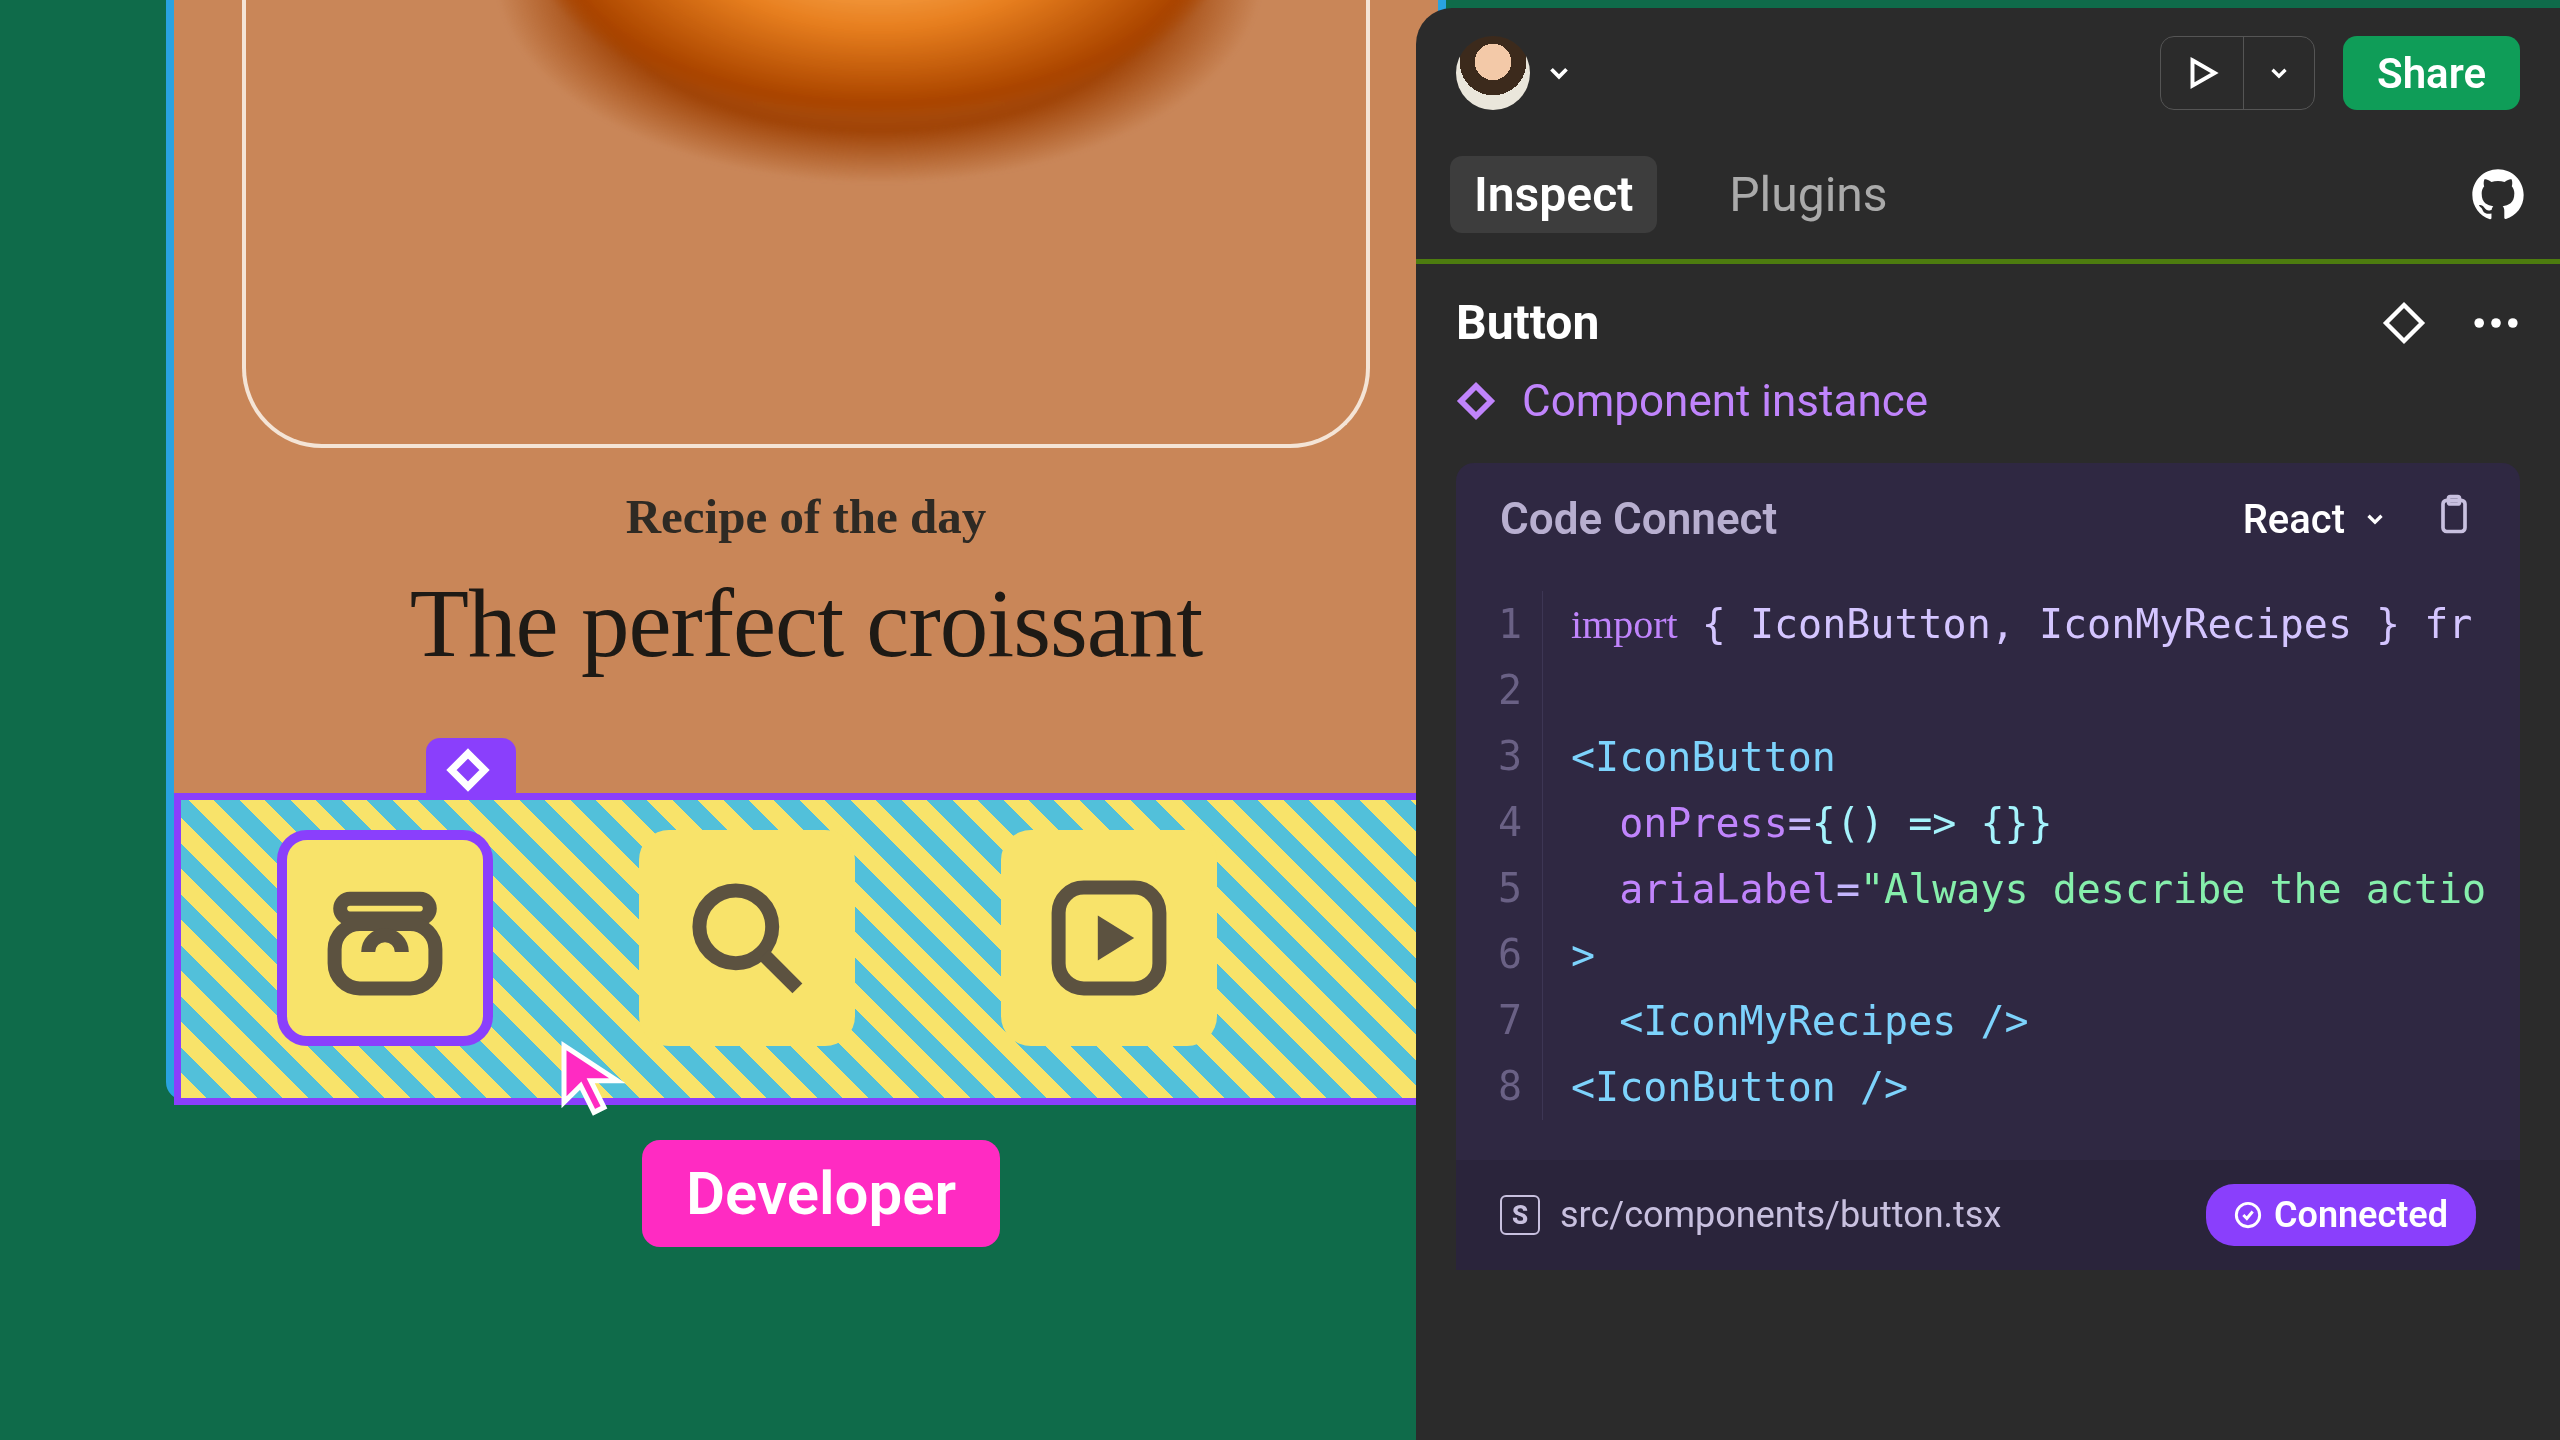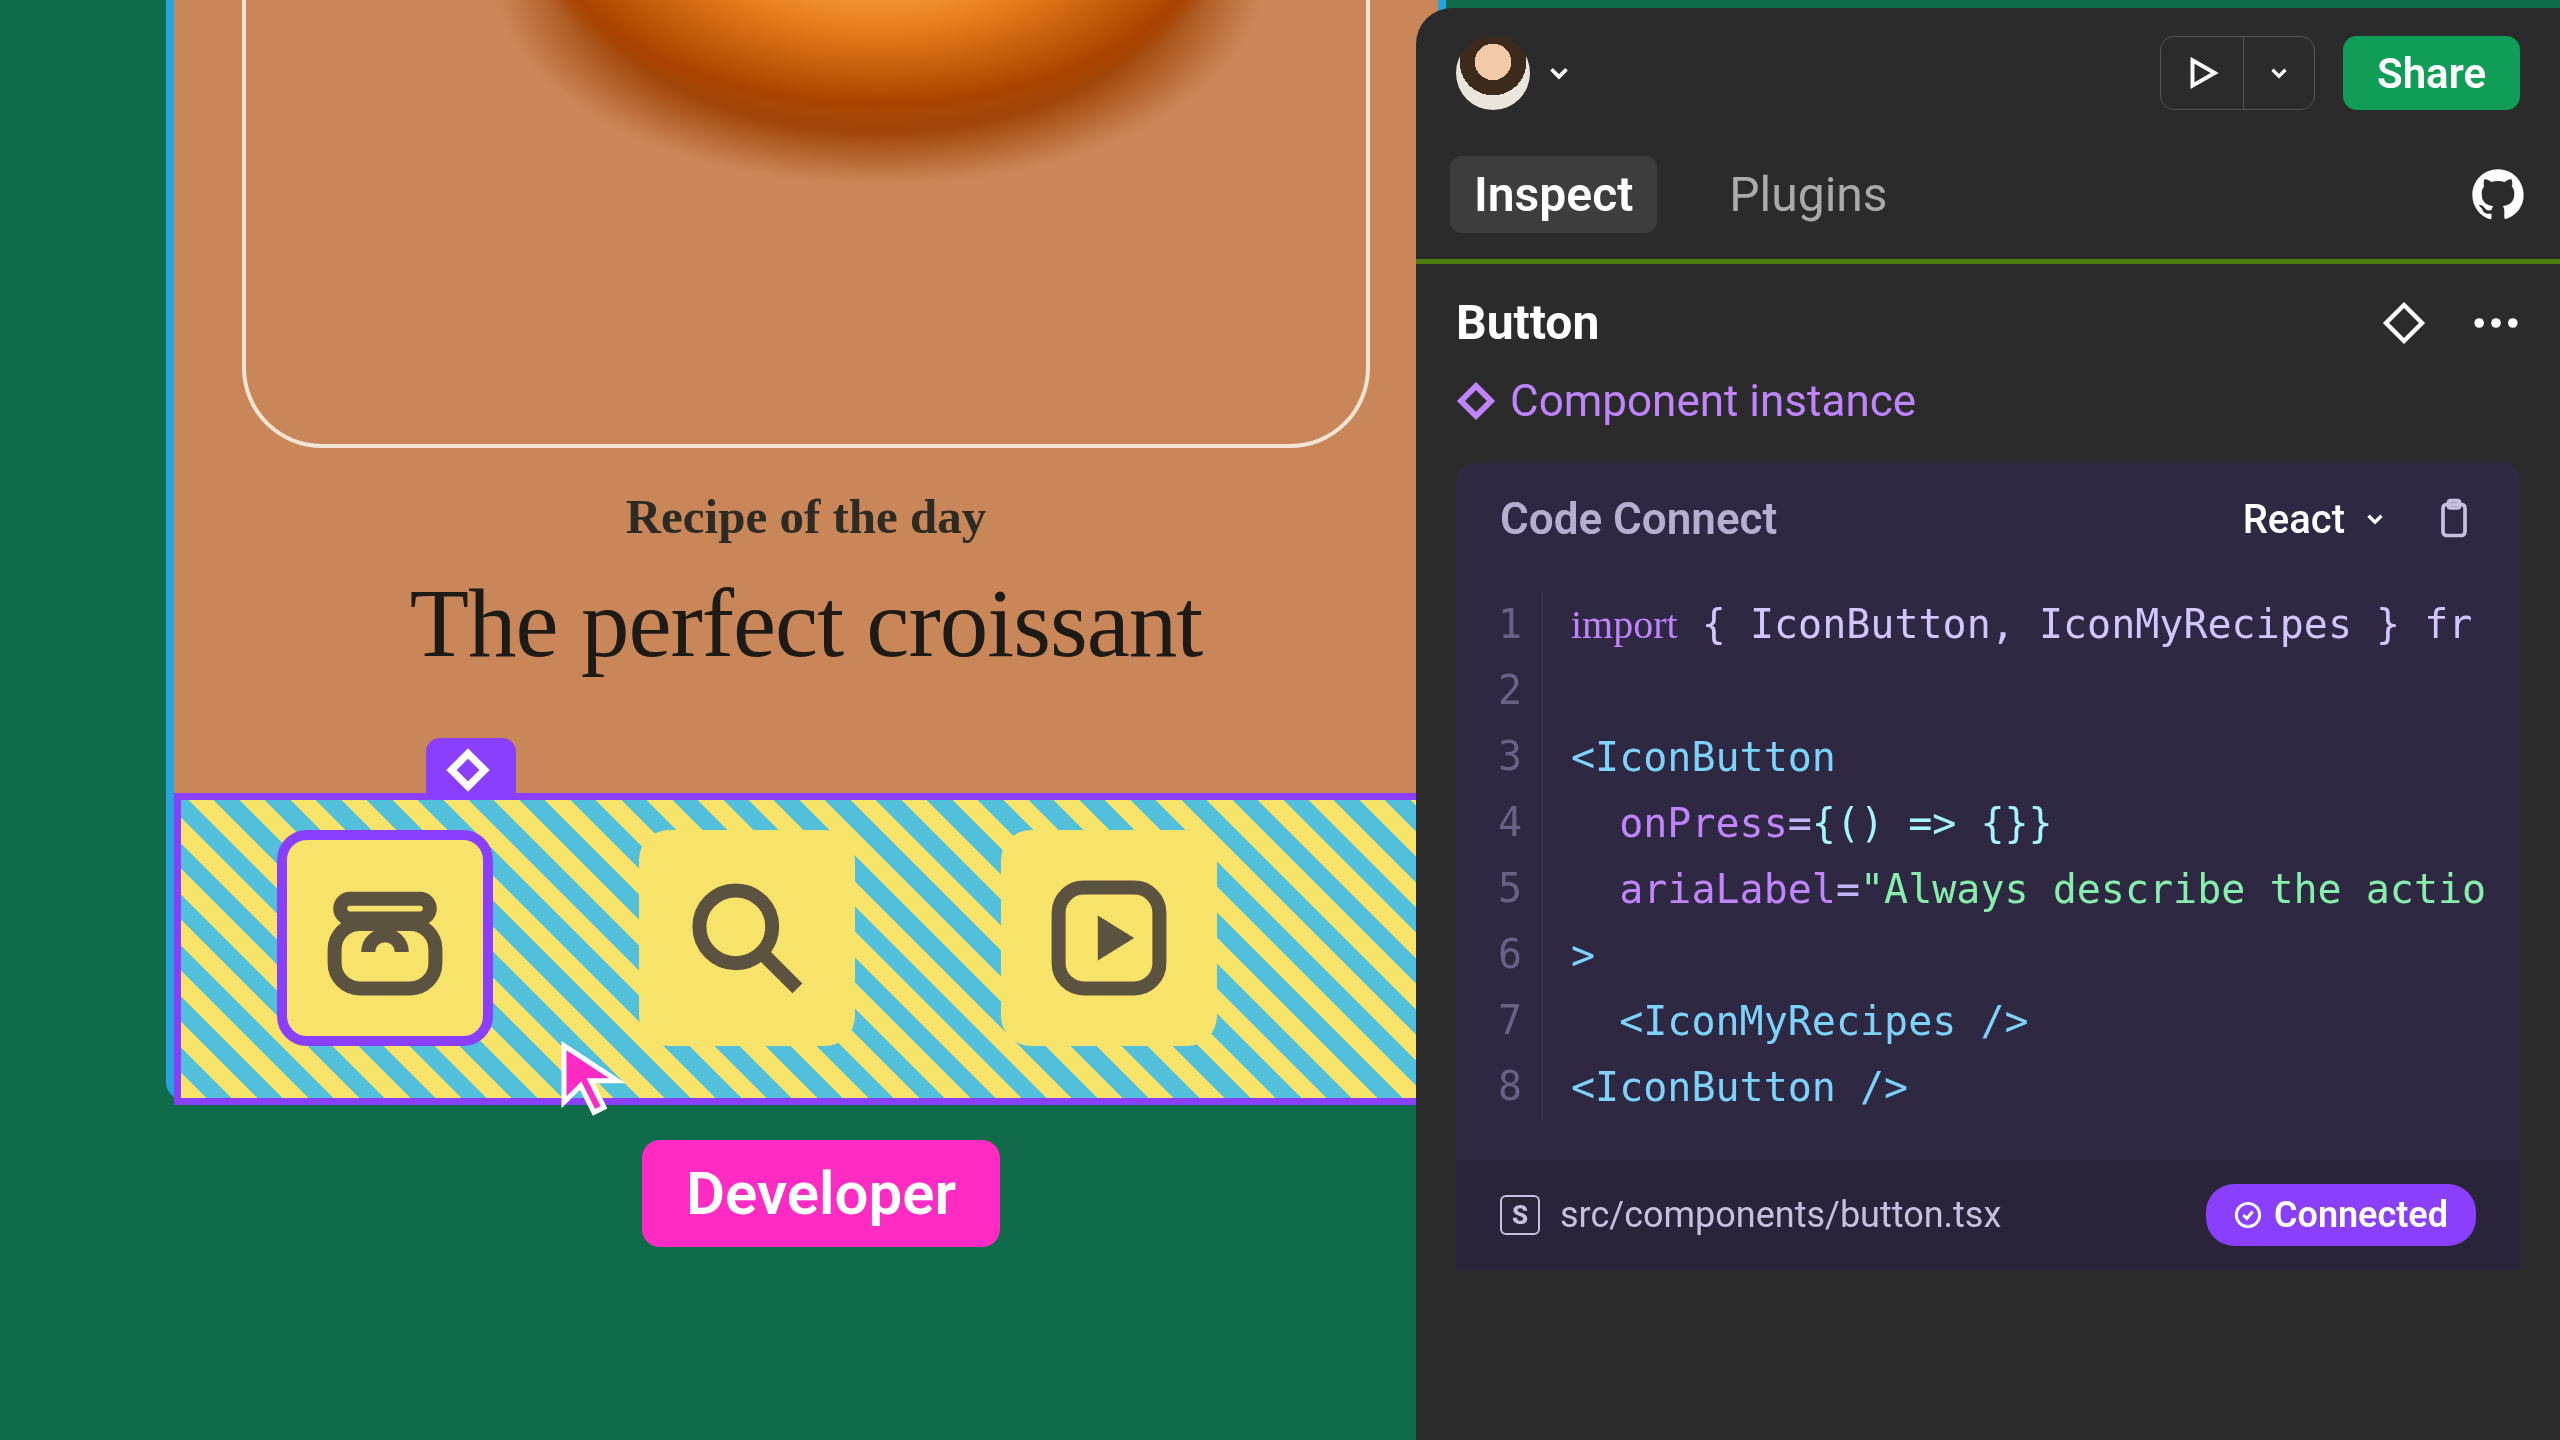--- a/index.html
+++ b/index.html
@@ -177,35 +177,35 @@
 
 .section-head {
   display: flex;
   align-items: center;
   padding: 30px 40px 10px;
 }
 .section-title { font-size: 48px; font-weight: 700; }
 .section-actions { margin-left: auto; display: flex; gap: 44px; align-items: center; }
 
 .comp-instance {
-  display: flex; align-items: center; gap: 14px;
+  display: flex; align-items: center; gap: 26px;
   padding: 14px 40px 36px;
   color: #c084fc;
   font-size: 44px;
 }
 .comp-instance svg { width: 40px; height: 40px; stroke: #c084fc; stroke-width: 3.5; fill: none; }
 
 .code-card {
   margin: 0 40px; 
   background: #2f2842;
   border-radius: 18px 18px 0 0;
   overflow: hidden;
 }
 .code-head {
-  display: flex; align-items: center;
+  display: flex; 
   padding: 30px 44px;
   color: #b8afd0;
 }
 .code-head-title { font-size: 44px; font-weight: 600; }
 .framework { margin-left: auto; display: flex; align-items: center; gap: 17px; font-size: 40px; color: #fff; font-weight: 500; }
 .clip-icon { margin-left: 44px; }
 
 .code-body {
   display: flex;
   padding: 16px 0 40px;

